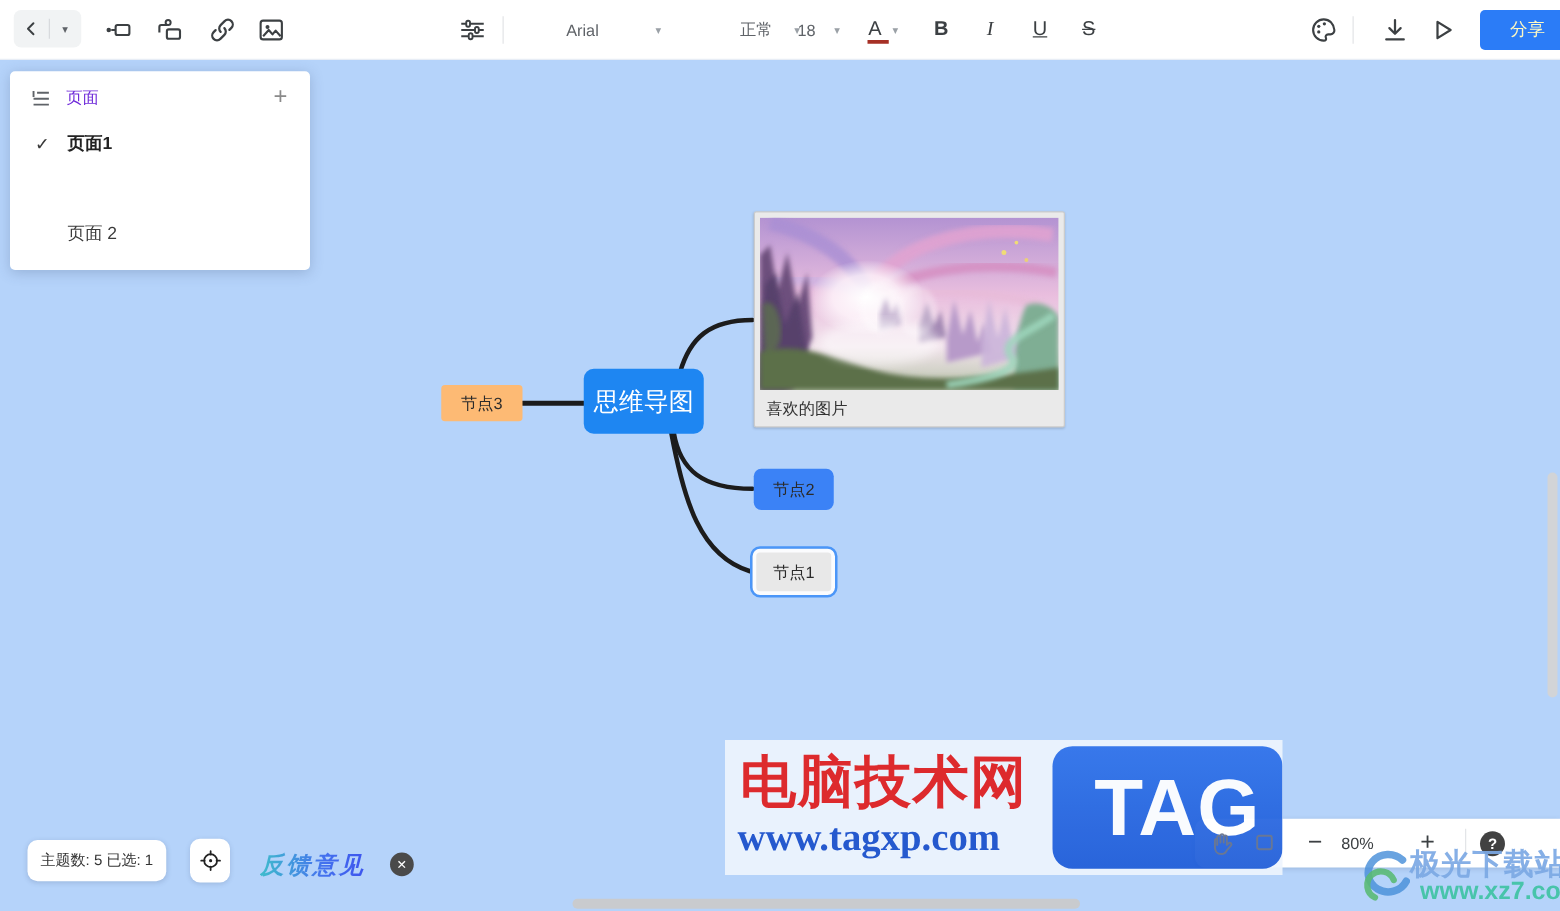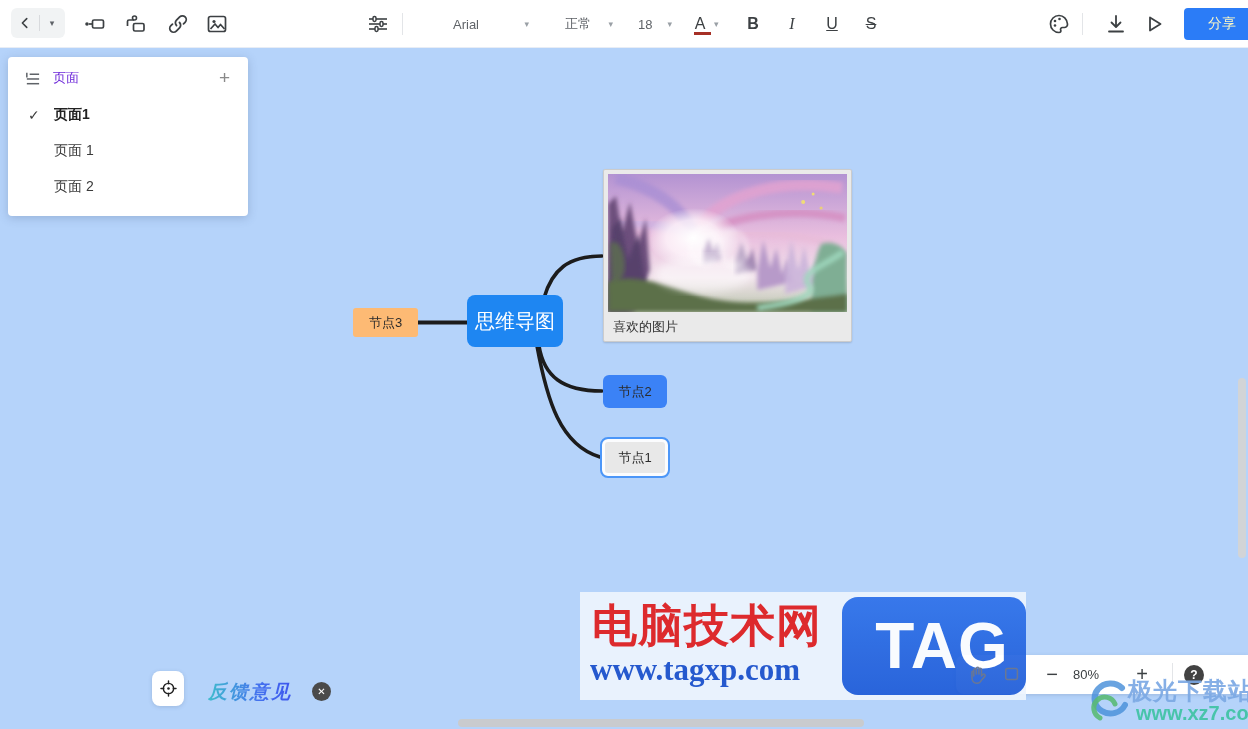--- a/index.html
+++ b/index.html
@@ -128,21 +128,21 @@
       <rect x="14" y="9.6" width="3" height="4.8" rx="1.4" fill="#fff" stroke="currentColor" stroke-width="1.5"></rect>
       <rect x="9" y="14.6" width="3" height="4.8" rx="1.4" fill="#fff" stroke="currentColor" stroke-width="1.5"></rect>
     </svg>
 
     <div class="tb-sep" style="left:402px"></div>
 
     <div class="dd" style="left:453px; width:76px">
       <span>Arial</span>
       <span class="caret" style="margin-left:auto">▾</span>
     </div>
-    <div class="dd" style="left:565px; width:48px">
+    <div class="dd" style="left:592px; width:48px">
       <span>正常</span>
       <span class="caret" style="margin-left:auto">▾</span>
     </div>
     <div class="dd" style="left:638px; width:34px">
       <span>18</span>
       <span class="caret" style="margin-left:auto">▾</span>
     </div>
 
     <div class="color-btn">
       <span class="color-A">A</span>
@@ -248,28 +248,26 @@
           <line x1="3" y1="9.5" x2="16" y2="9.5" stroke="#5f6368" stroke-width="1.6"></line>
           <line x1="3" y1="14.5" x2="16" y2="14.5" stroke="#5f6368" stroke-width="1.6"></line>
         </svg>
         <span class="pp-title">页面</span>
         <span class="pp-add">+</span>
       </div>
       <div class="pp-item pp-i0 active">
         <span class="check">✓</span>
         <span class="label">页面1</span>
       </div>
-      <div class="pp-item pp-i1 plain">
-        <span class="label">页面 1</span>
-      </div>
       <div class="pp-item pp-i2 plain">
         <span class="label">页面 2</span>
       </div>
     </div>
 
+    <div class="status-pill">主题数: 5 已选: 1</div>
     <div class="locate-btn">
       <svg width="19" height="19" viewBox="0 0 24 24">
         <circle cx="12" cy="12" r="6.5" fill="none" stroke="currentColor" stroke-width="1.8"></circle>
         <circle cx="12" cy="12" r="1.6" fill="currentColor"></circle>
         <path d="M12,2.5 v3.5 M12,18 v3.5 M2.5,12 h3.5 M18,12 h3.5" stroke="currentColor" stroke-width="1.8" stroke-linecap="round"></path>
       </svg>
     </div>
     <div class="feedback">反馈意见</div>
     <div class="feedback-close">
       <span>✕</span>

